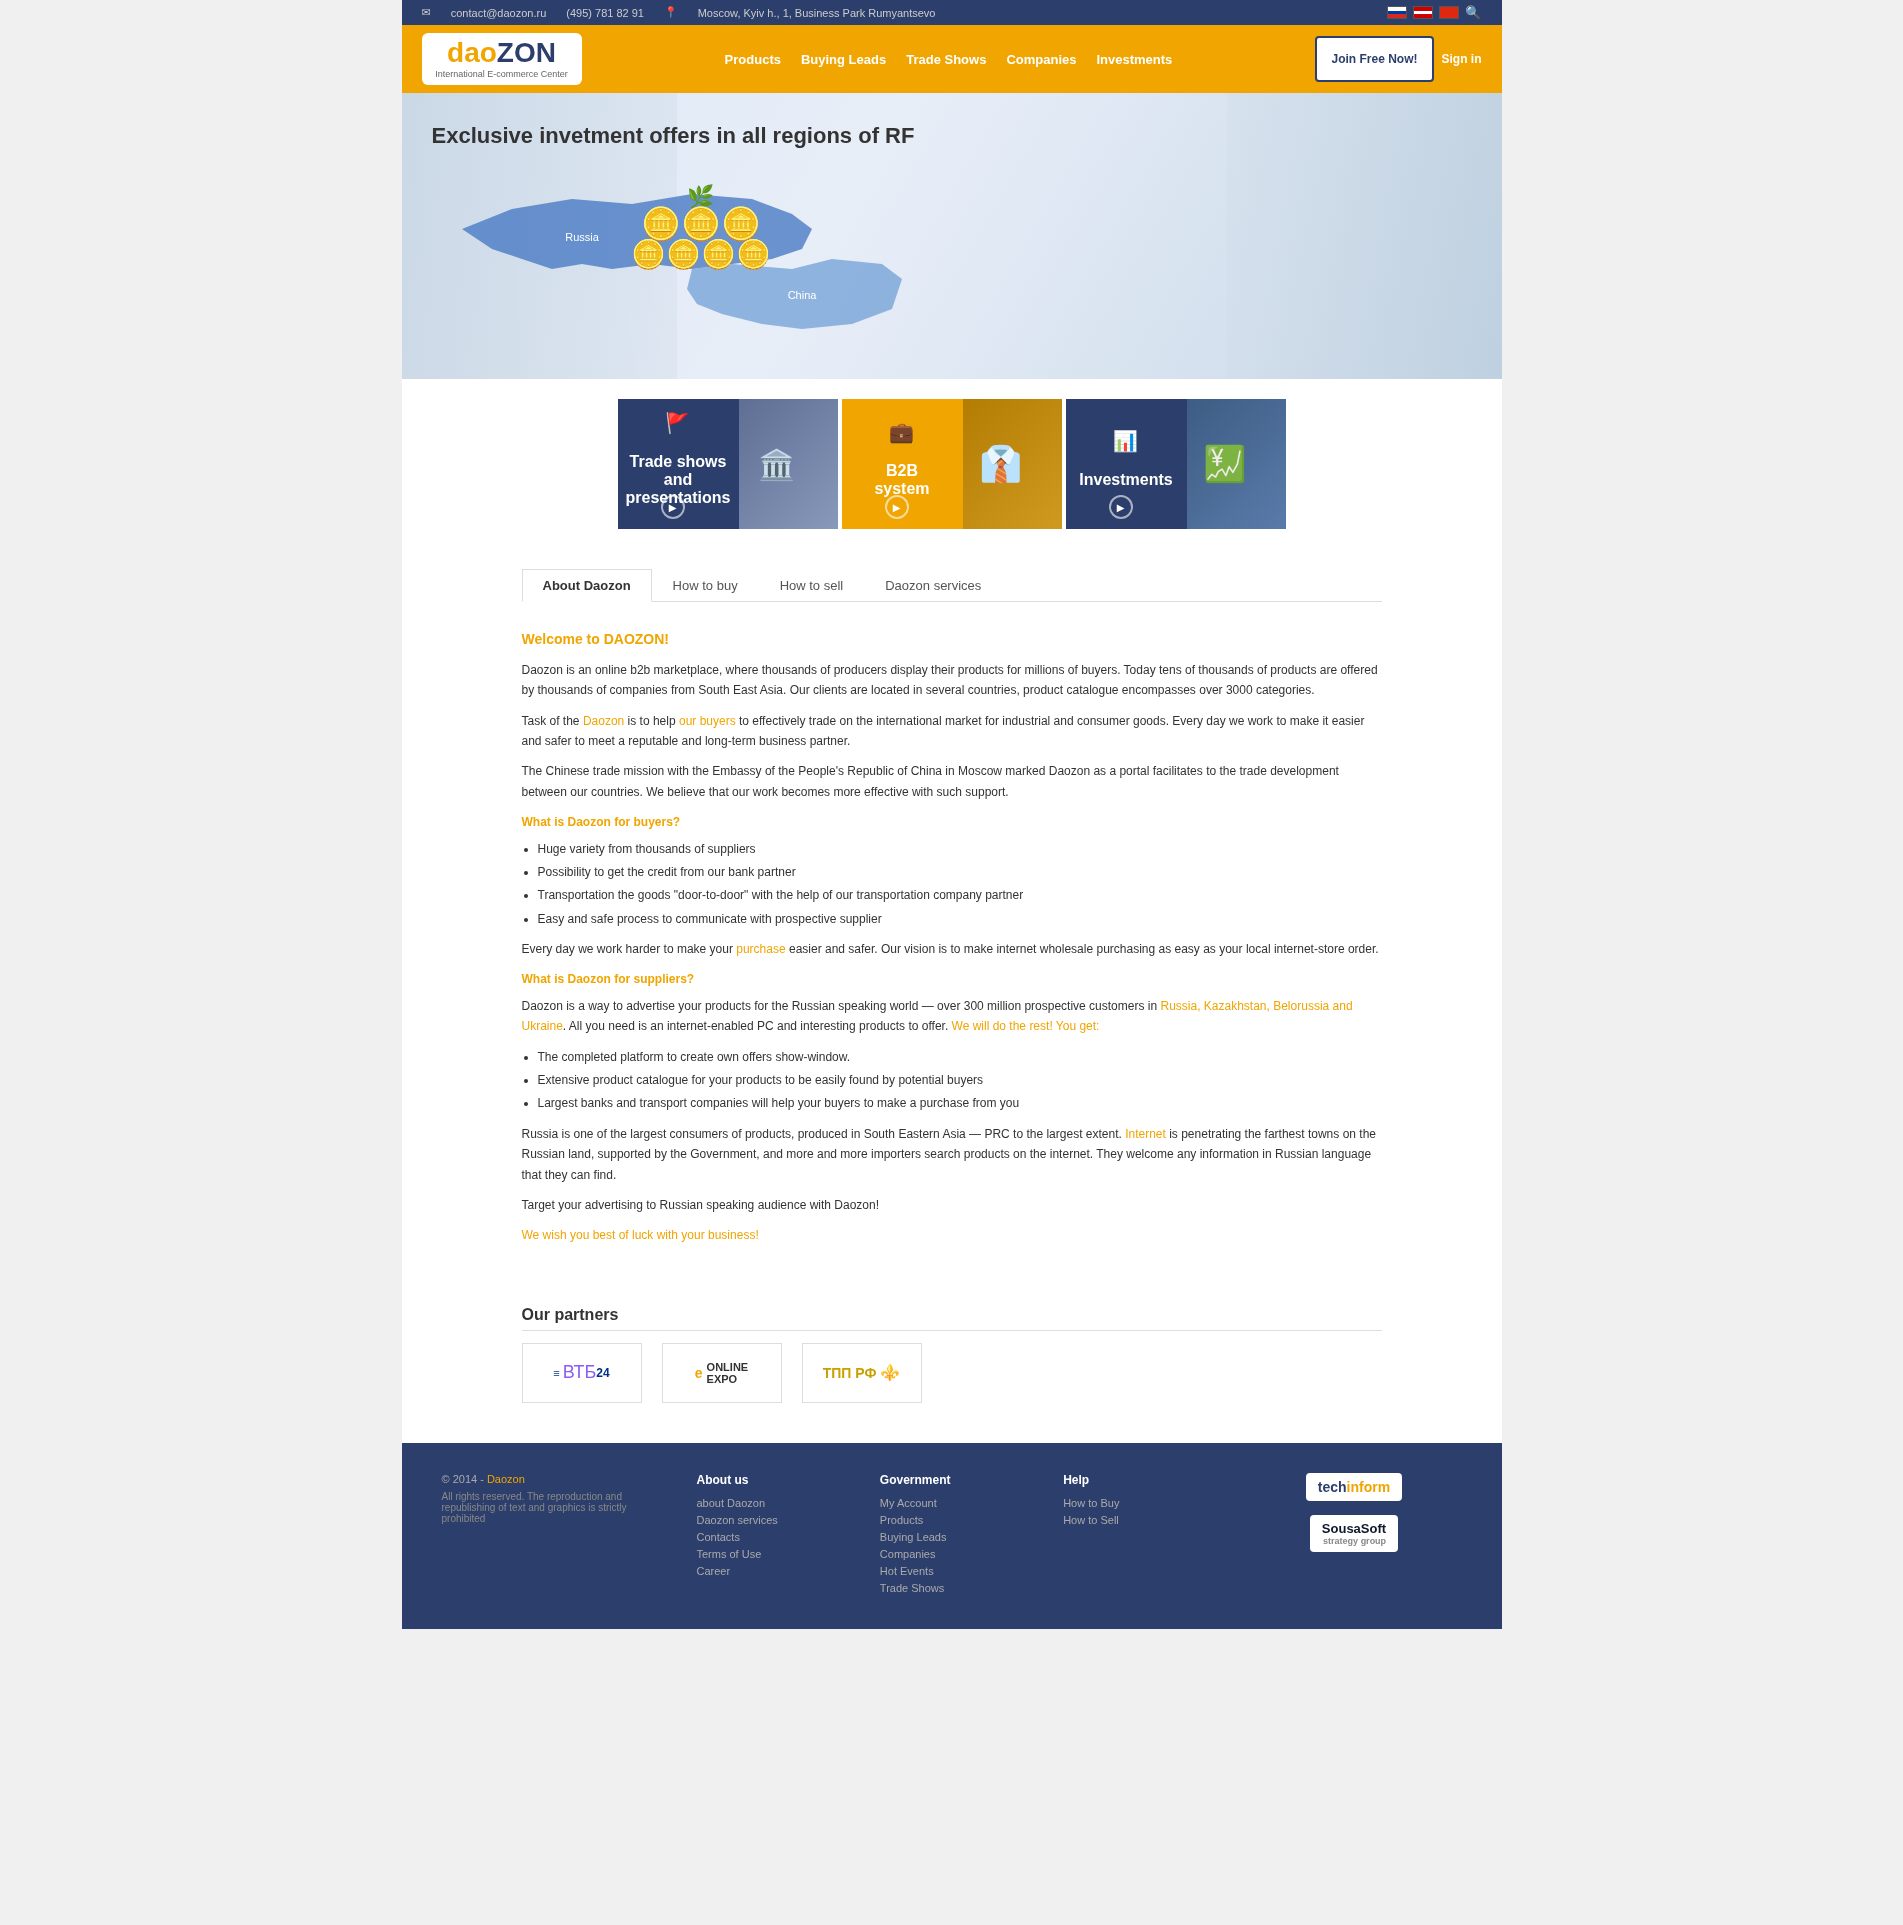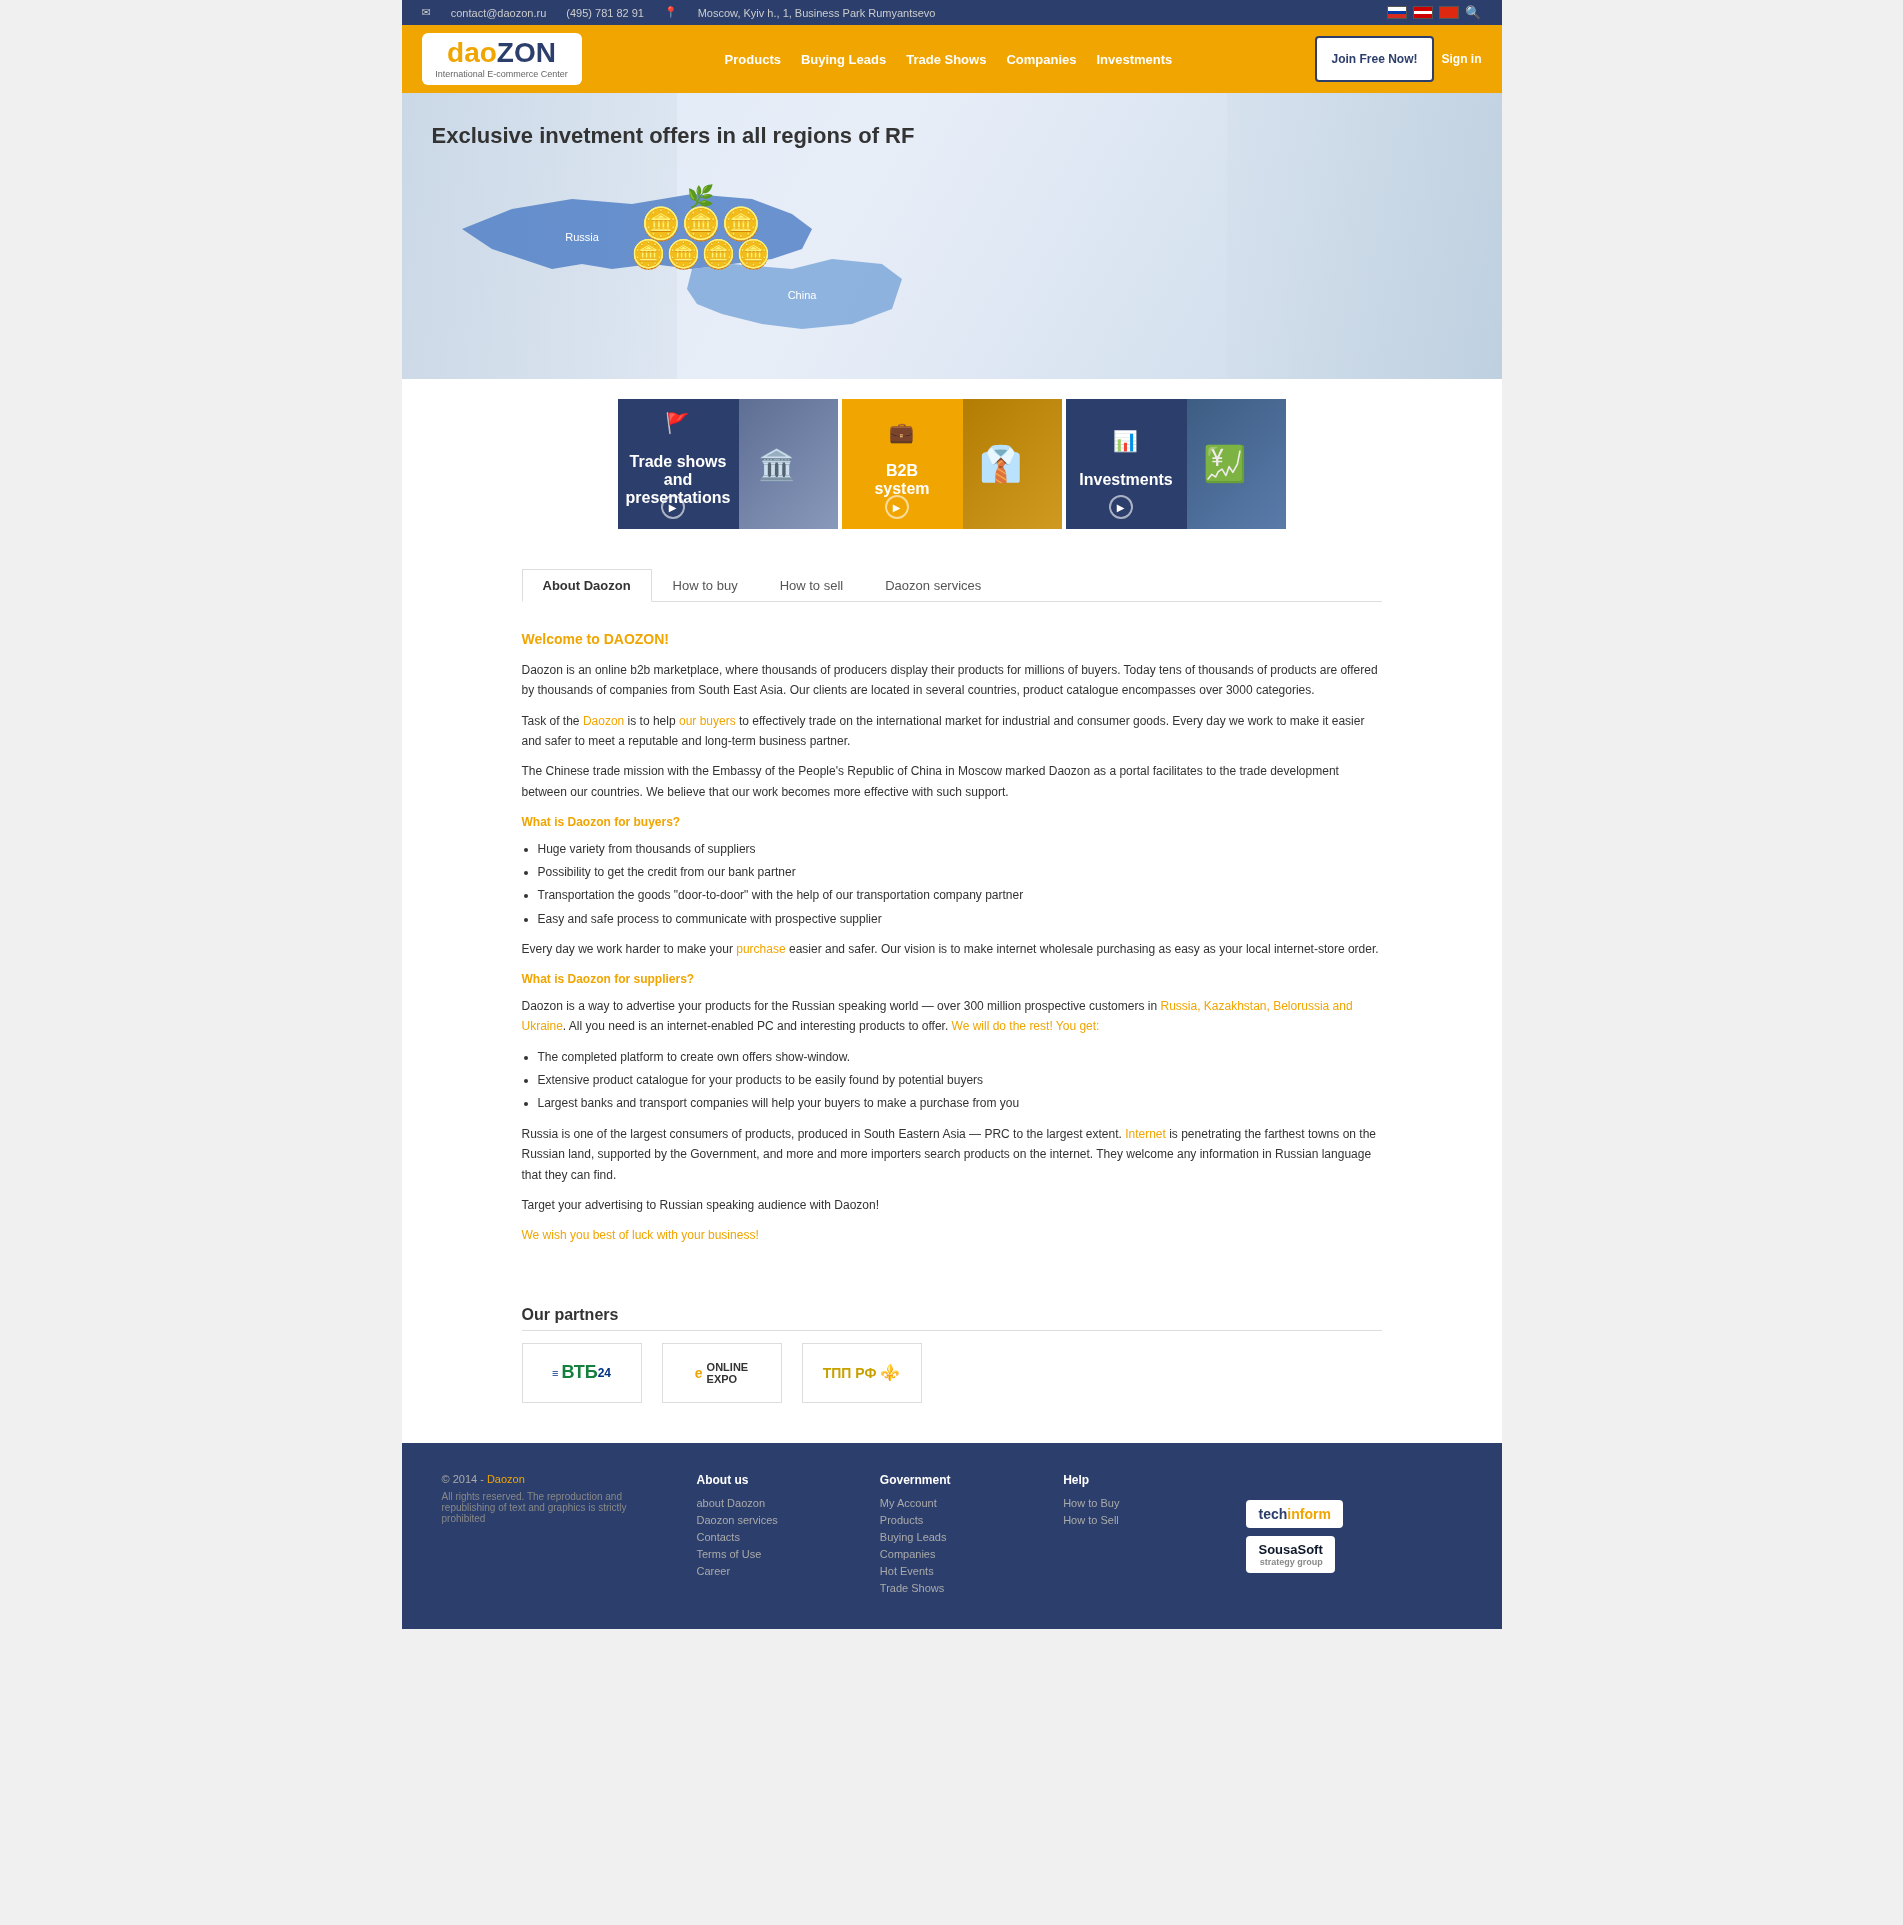--- a/index.html
+++ b/index.html
@@ -214,21 +214,21 @@
       display: flex;
       gap: 40px;
     }
     .footer-brand { flex: 1.5; }
     .footer-brand .copy { font-size: 11px; margin-bottom: 6px; }
     .footer-brand .daozon-link { color: #f0a500; }
     .footer-brand .rights { font-size: 10px; color: #888; }
     .footer-col { flex: 1; }
     .footer-col h4 { color: white; font-size: 12px; margin-bottom: 10px; }
     .footer-col a { display: block; color: #aaa; text-decoration: none; font-size: 11px; margin-bottom: 5px; }
-    .footer-tech { flex: 1.5; display: flex; flex-direction: column; align-items: flex-start; gap: 8px; margin-top: 27px; }
+    .footer-tech { flex: 1.5; display: flex; flex-direction: column; align-items: center; gap: 14px; }
     .tech-badge {
       background: white;
       padding: 6px 12px;
       border-radius: 4px;
       font-size: 13px;
       font-weight: bold;
       color: #333;
     }
 
     
@@ -402,21 +402,21 @@
       <p>Target your advertising to Russian speaking audience with Daozon!</p>
       <p><span class="link-orange">We wish you best of luck with your business!</span></p>
     </div>
   </div>
 
   <div class="partners-section">
     <div class="partners-title">Our partners</div>
     <div class="partners-logos">
       <div class="partner-logo vtb-logo">
         <span style="color:#003087;font-size:11px;margin-right:3px;">≡</span>
-        <span style="color:#15803d;font-weight:bold;font-size:18px;">ВТБ</span>
+        <span style="color:#8b5cf6;font-weight:normal;font-size:18px;">ВТБ</span>
           <span style="color:#003087;font-size:12px;">24</span>
       </div>
       <div class="partner-logo expo-logo">
         <span style="color:#f0a500;font-size:14px;font-weight:bold;margin-right:4px;">e</span>
         <span style="font-size:11px;font-weight:bold;color:#333;">ONLINE<br>EXPO</span>
       </div>
       <div class="partner-logo tpp-logo">
         <span style="font-size:14px;font-weight:bold;color:#c8a000;">ТПП РФ</span>
         <span style="margin-left:4px;font-size:16px;">⚜️</span>
       </div>

